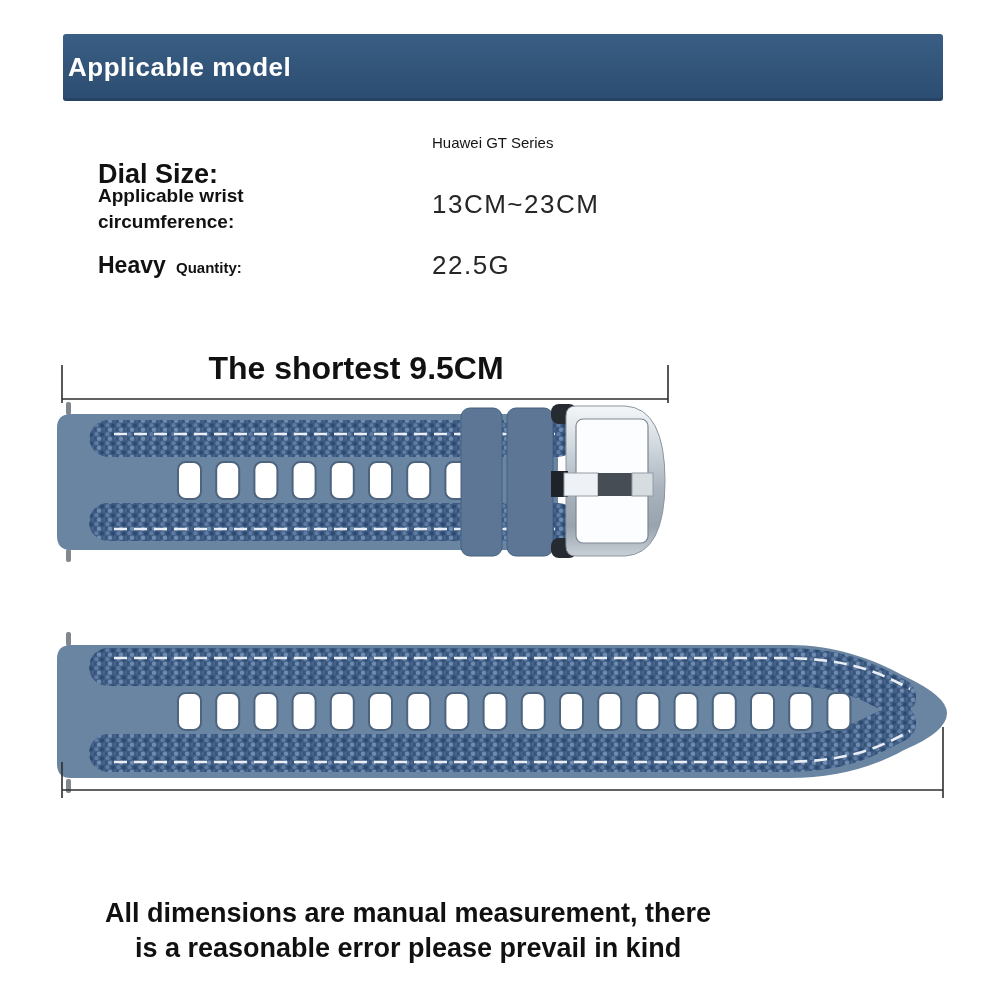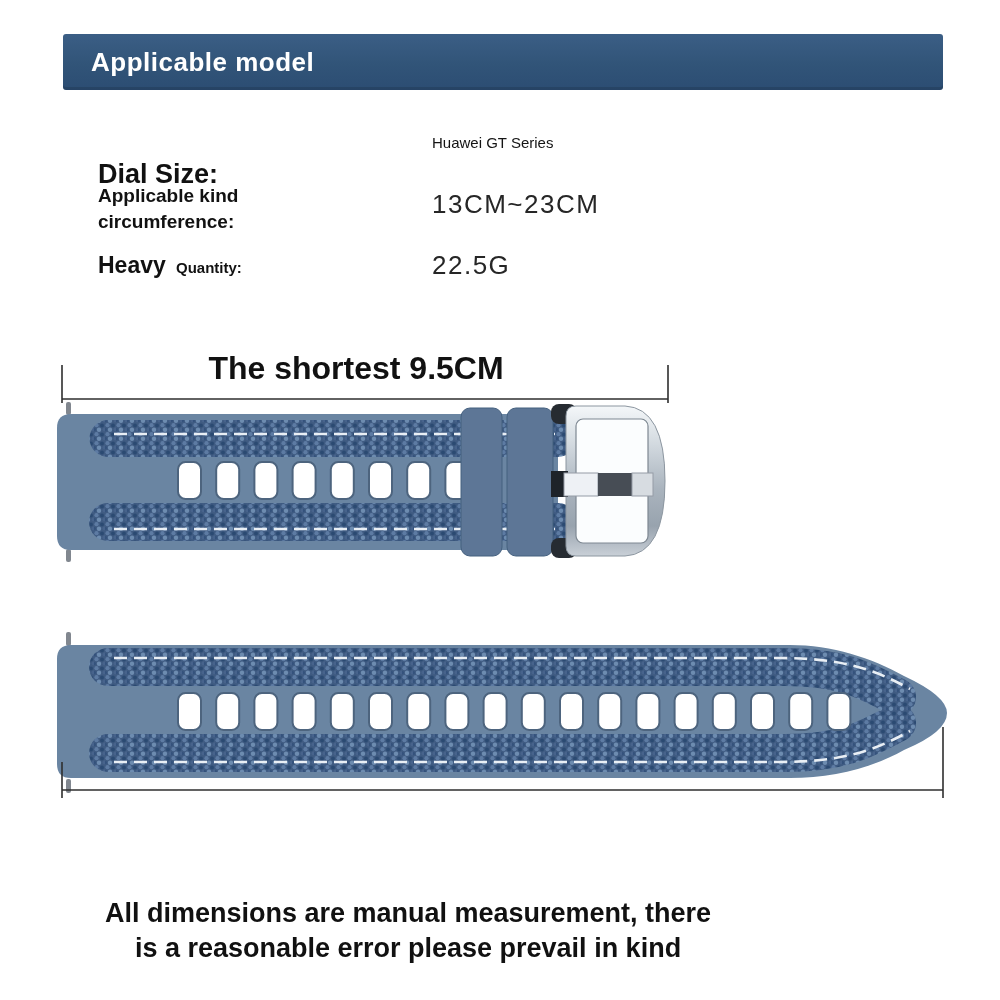--- a/index.html
+++ b/index.html
@@ -1,22 +1,22 @@
 <!DOCTYPE html>
 <html><head>
 <meta charset="utf-8">
 <style>
   html,body{margin:0;padding:0;background:#ffffff;}
   .page{position:relative;width:1000px;height:1000px;background:#ffffff;overflow:hidden;
         font-family:"Liberation Sans",sans-serif;color:#141414;}
   .abs{position:absolute;}
-  .header-bar{left:63px;top:34px;width:880px;height:56px;border-radius:3px;
+  .header-bar{left:63px;top:34px;width:880px;height:67px;border-radius:3px;
               background:linear-gradient(180deg,#3b5e85 0%,#315478 55%,#2c4d73 100%);
               box-shadow:inset 0 -3px 0 rgba(0,0,0,.12);
-              display:flex;align-items:center;padding-left:28px;box-sizing:border-box;}
+              display:flex;align-items:center;padding-left:5px;box-sizing:border-box;}
   .header-title{font-size:26px;font-weight:bold;color:#ffffff;letter-spacing:.5px;}
   .lbl{font-weight:bold;color:#111111;}
   .dial-label{left:98px;top:130px;font-size:27px;margin-top:29px;}
   .dial-value{left:432px;top:134px;font-size:15px;font-weight:normal;}
   .wrist-label{left:98px;top:183px;font-size:19px;width:195px;line-height:26px;}
   .big-num{font-size:26px;font-weight:normal;letter-spacing:1.5px;color:#262626;}
   .wrist-value{left:432px;top:189px;}
   .weight-label{left:98px;top:252px;font-size:23px;}
   .weight-sublabel{left:176px;top:259px;font-size:15px;}
   .weight-value{left:432px;top:250px;}
@@ -32,21 +32,21 @@
 
 <div class="page">
 
   <div class="abs header-bar">
     <span class="header-title">Applicable model</span>
   </div>
 
   <div class="abs lbl dial-label">Dial Size:</div>
   <div class="abs dial-value">Huawei GT Series</div>
 
-  <div class="abs lbl wrist-label">Applicable kind circumference:</div>
+  <div class="abs lbl wrist-label">Applicable wrist circumference:</div>
   <div class="abs big-num wrist-value">13CM~23CM</div>
 
   <div class="abs lbl weight-label">Heavy</div>
   <div class="abs lbl weight-sublabel">Quantity:</div>
   <div class="abs big-num weight-value">22.5G</div>
 
   <div class="abs band-label top-band-label">The shortest 9.5CM</div>
 
   <svg class="abs" style="left:50px;top:360px;" width="640" height="215" viewBox="0 0 640 215">
     <defs>

